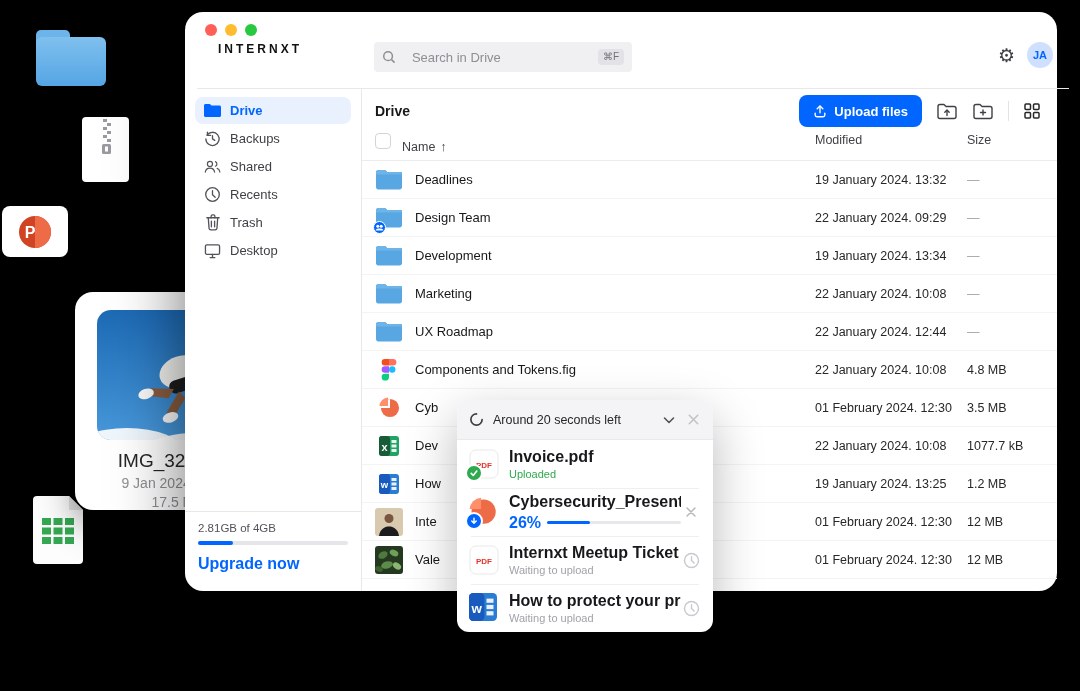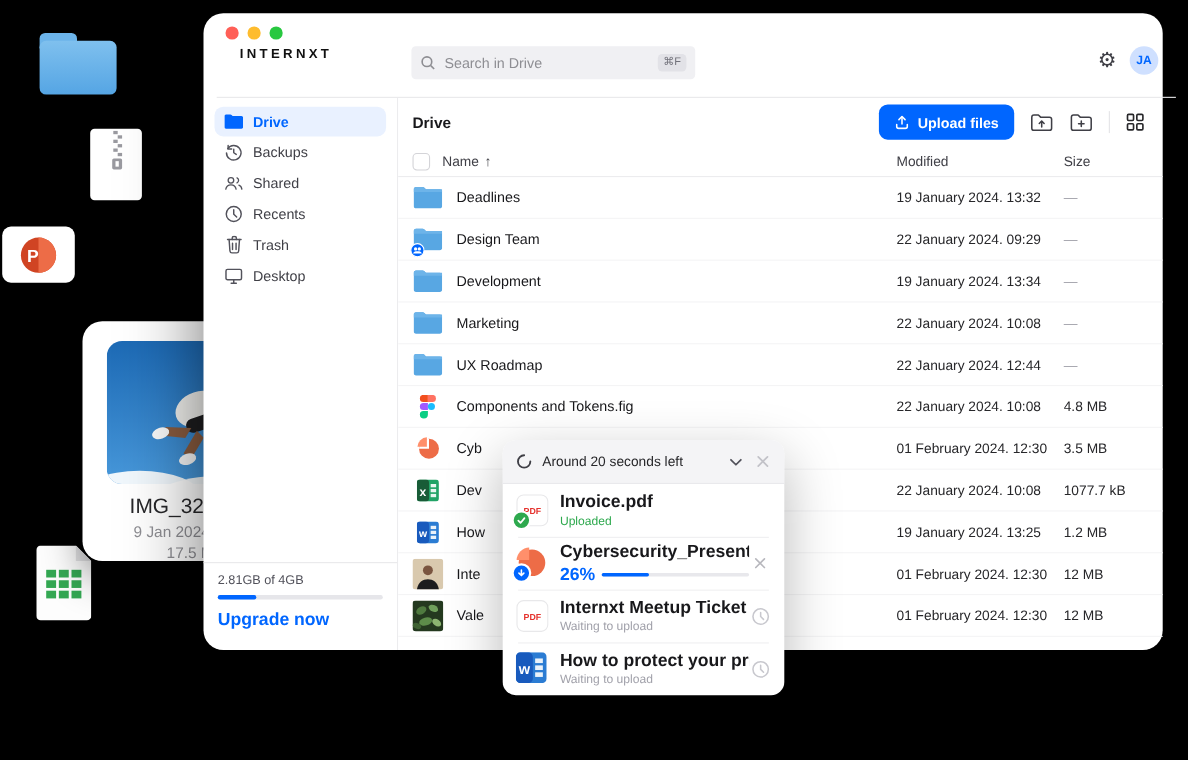--- a/index.html
+++ b/index.html
@@ -26,21 +26,21 @@
   .window{position:absolute;left:185px;top:12px;width:872px;height:579px;background:#fff;border-radius:18px;
     box-shadow:0 24px 70px rgba(0,0,0,.55);}
   .traffic{position:absolute;left:20px;top:12px;display:flex;gap:8px;}
   .traffic span{width:12px;height:12px;border-radius:50%;display:block;}
   .tl-red{background:#ff5f57}.tl-yellow{background:#febc2e}.tl-green{background:#28c840}
 
   .win-header{position:absolute;left:12px;top:30px;width:100%;height:47px;display:flex;align-items:flex-start;
     border-bottom:1px solid #e8e8ea;box-sizing:border-box;}
   .logo{margin-left:21px;font-size:12px;font-weight:bold;letter-spacing:3px;color:#111;width:150px;}
   .searchbar{margin-left:6px;width:258px;height:30px;background:#f0f0f3;border-radius:4px;display:flex;align-items:center;
-    padding:0 8px;box-sizing:border-box;}
+    padding:0 8px;box-sizing:border-box;gap:8px;}
   .searchbar input{border:0;background:transparent;outline:none;font-size:13px;color:#3f3f46;flex:1;margin-left:6px;
     font-family:"Liberation Sans",sans-serif;}
   .searchbar input::placeholder{color:#8e8e93;}
   .kbd{background:#e2e2e7;color:#71717a;border-radius:4px;font-size:10px;padding:3px 5px;line-height:1;}
   .hdr-right{margin-left:auto;margin-right:16px;display:flex;align-items:center;gap:12px;}
   .gear{font-size:19px;color:#3f3f46;line-height:1;}
   .avatar{width:26px;height:26px;border-radius:50%;background:#cfe0ff;color:#0066ff;font-size:11px;font-weight:bold;
     display:flex;align-items:center;justify-content:center;}
 
   .win-body{position:absolute;left:0;top:77px;right:0;bottom:0;display:flex;}
@@ -56,21 +56,21 @@
   .storage .upgrade{margin-top:10px;font-size:16px;font-weight:bold;color:#0066ff;}
 
   .content{flex:1;position:relative;}
   .toolbar{height:44px;display:flex;align-items:center;padding:0 16px 0 13px;}
   .crumb{font-size:14px;font-weight:bold;color:#18181b;}
   .tb-right{margin-left:auto;display:flex;align-items:center;gap:14px;}
   .btn-upload{display:flex;align-items:center;gap:7px;background:#0066ff;color:#fff;font-size:13px;font-weight:bold;
     height:32px;padding:0 14px;border:0;border-radius:8px;font-family:"Liberation Sans",sans-serif;}
   .tb-divider{width:1px;height:20px;background:#e4e4e7;}
 
-  .thead{height:28px;display:flex;align-items:center;border-bottom:1px solid #ececee;font-size:12.5px;color:#3f3f46;
+  .thead{height:28px;display:flex;border-bottom:1px solid #ececee;font-size:12.5px;color:#3f3f46;
     padding-left:13px;box-sizing:border-box;}
   .cb{width:14px;height:14px;border:1px solid #d4d4d8;border-radius:4px;background:#fff;margin-right:11px;}
   .col-name{flex:1;display:flex;align-items:center;gap:5px;}
   .col-mod{width:152px;}
   .col-size{width:90px;}
   .rows{position:relative;}
   .frow{height:38px;display:flex;align-items:center;border-bottom:1px solid #f4f4f5;padding-left:13px;box-sizing:border-box;font-size:13px;}
   .frow .ric{width:28px;height:28px;margin-right:12px;display:flex;align-items:center;justify-content:center;flex:none;}
   .frow .rname{flex:1;color:#18181b;white-space:nowrap;overflow:hidden;}
   .frow .rmod{width:152px;color:#27272a;font-size:12.5px;}

